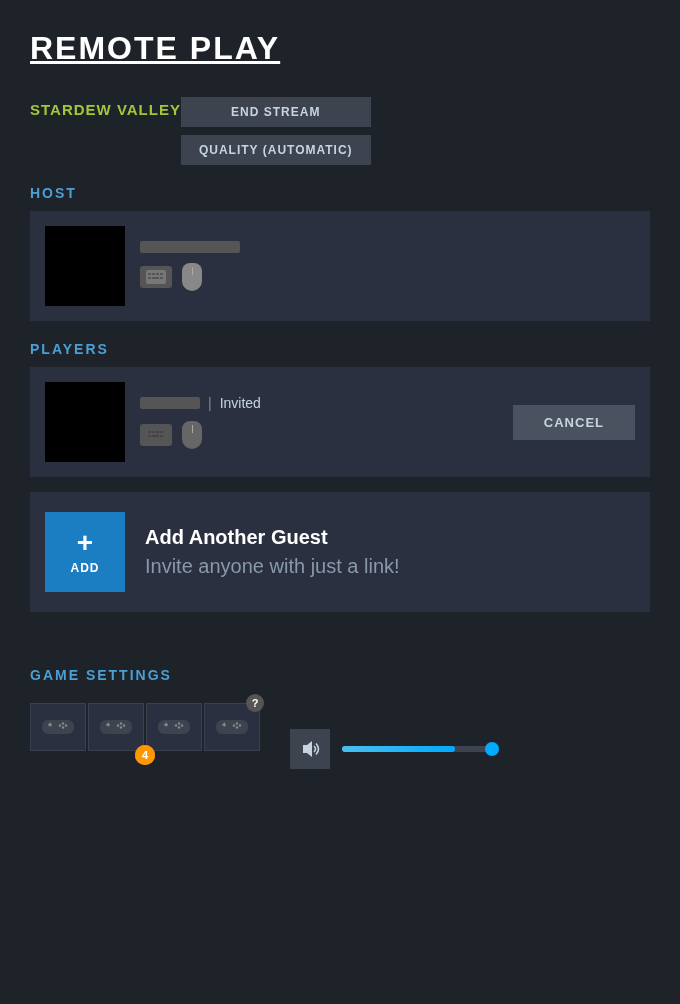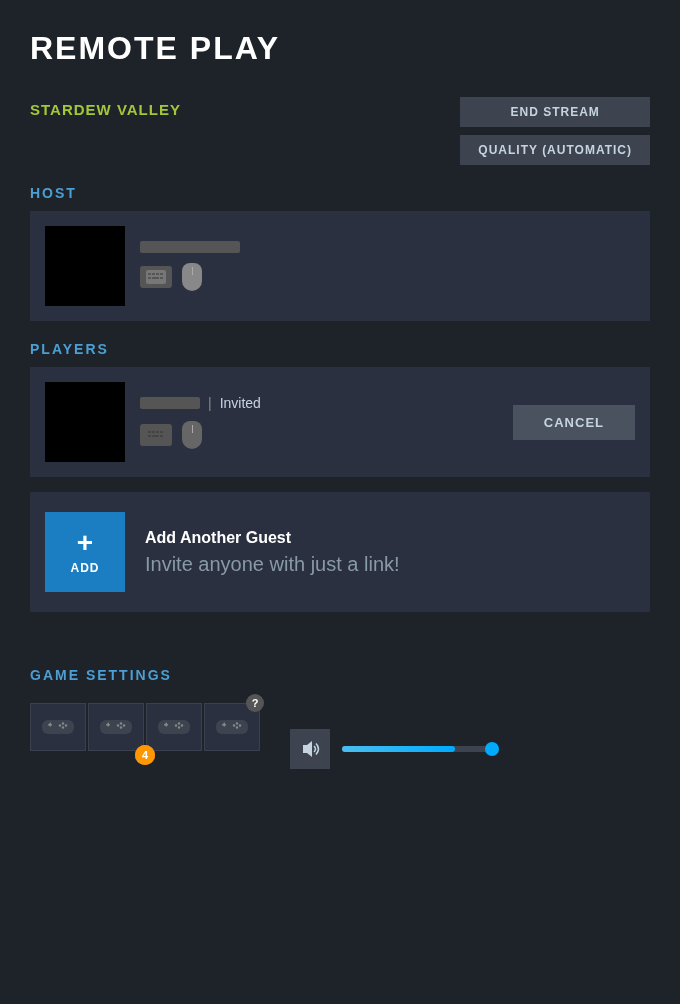--- a/index.html
+++ b/index.html
@@ -11,28 +11,28 @@
       min-height: 1004px;
       padding: 30px 30px 30px 30px;
     }
 
     .page-title {
       font-size: 32px;
       font-weight: bold;
       color: #ffffff;
       letter-spacing: 2px;
       margin-bottom: 30px;
+      text-decoration: underline;
     }
 
     .game-row {
       display: flex;
-      justify-content: space-between;
+      justify-content: flex-start;
       align-items: flex-start;
       margin-bottom: 20px;
-      gap: 24px;
     }
 
     .game-name {
       font-size: 15px;
       font-weight: bold;
       color: #a4c639;
       letter-spacing: 1px;
       margin-top: 4px;
     }
 
@@ -195,21 +195,21 @@
       color: #ffffff;
       letter-spacing: 1px;
       margin-top: 4px;
     }
 
     .add-text-group {
       flex: 1;
     }
 
     .add-title {
-      font-size: 16px;
+      font-size: 20px;
       font-weight: bold;
       color: #ffffff;
       margin-bottom: 6px;
     }
 
     .add-subtitle {
       font-size: 20px;
       color: #8899a8;
     }
 

